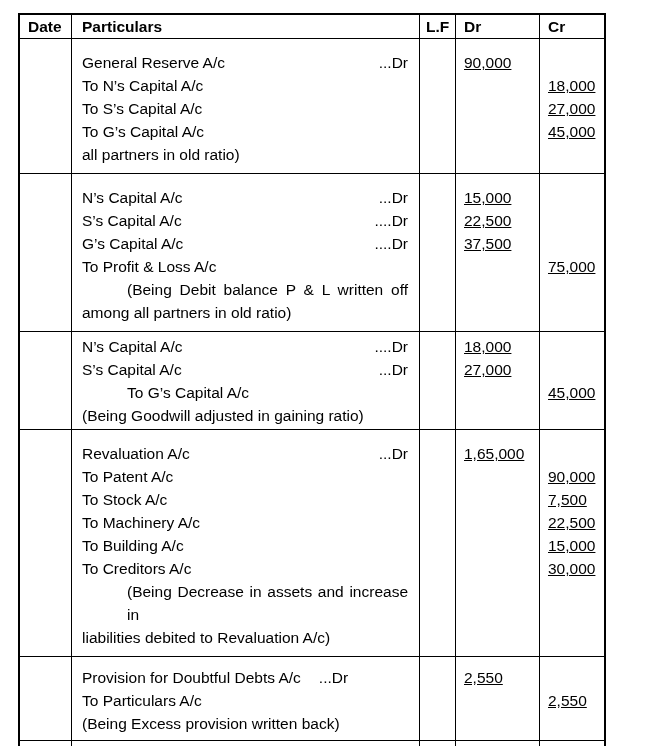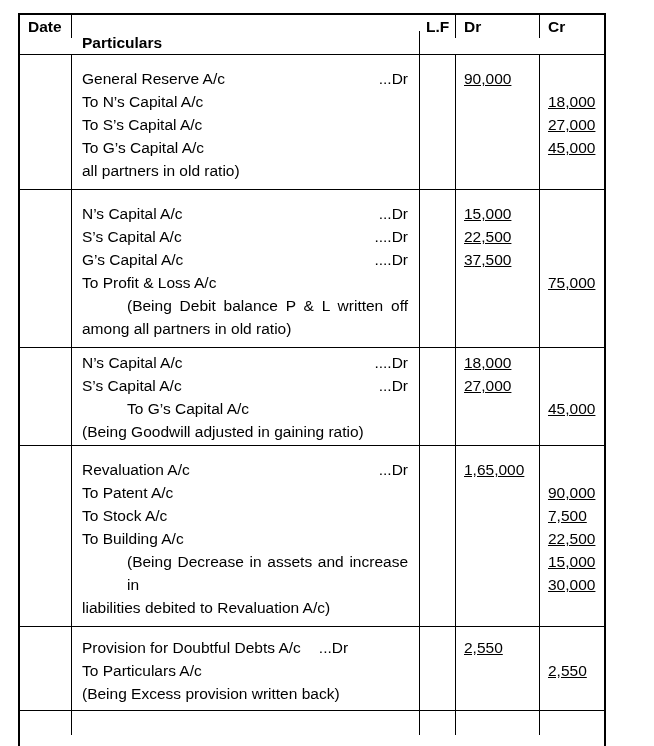--- a/index.html
+++ b/index.html
@@ -36,21 +36,21 @@
   }
   .cell:last-child { border-right: none; }
   
   .hrow .cell {
     padding-top: 0; padding-bottom: 0;
     font-weight: bold;
     height: 23px;
     line-height: 23px;
   }
   .hrow .cell { padding-left: 8px; }
-  .hrow .cell.part { padding-left: 10px; margin-top: 16px; }
+  .hrow .cell.part { padding-left: 10px; }
   .hrow .cell.lf { padding-left: 6px; }
   
   .entry-3 .cell { padding-top: 3px; padding-bottom: 2px; }
   .entry-5 .cell { padding-top: 9px; padding-bottom: 5px; }
   .part { padding-left: 10px; padding-right: 11px; }
   .amtcell { padding-left: 8px; text-decoration: underline; }
   .aline { white-space: nowrap; display: flex; }
   .aline.spread { justify-content: space-between; }
   .aline .marker { margin-left: 18px; }
   .aline.spread .marker { margin-left: 0; }
@@ -179,21 +179,27 @@
           <span class="acct">Revaluation A/c</span>
           <span class="marker">...Dr</span>
         </div>
         <div class="aline">
           <span class="acct">To Patent A/c</span>
         </div>
         <div class="aline">
           <span class="acct">To Stock A/c</span>
         </div>
         <div class="aline">
+          <span class="acct">To Machinery A/c</span>
+        </div>
+        <div class="aline">
           <span class="acct">To Building A/c</span>
+        </div>
+        <div class="aline">
+          <span class="acct">To Creditors A/c</span>
         </div>
         <div class="narr">
           <div class="nline just">(Being Decrease in assets and increase in</div>
           <div class="nline">liabilities debited to Revaluation A/c)</div>
         </div>
       </div>
       <div class="cell"></div>
       <div class="cell amtcell">
         <div class="amt">1,65,000</div>
         <div class="amt"></div>

